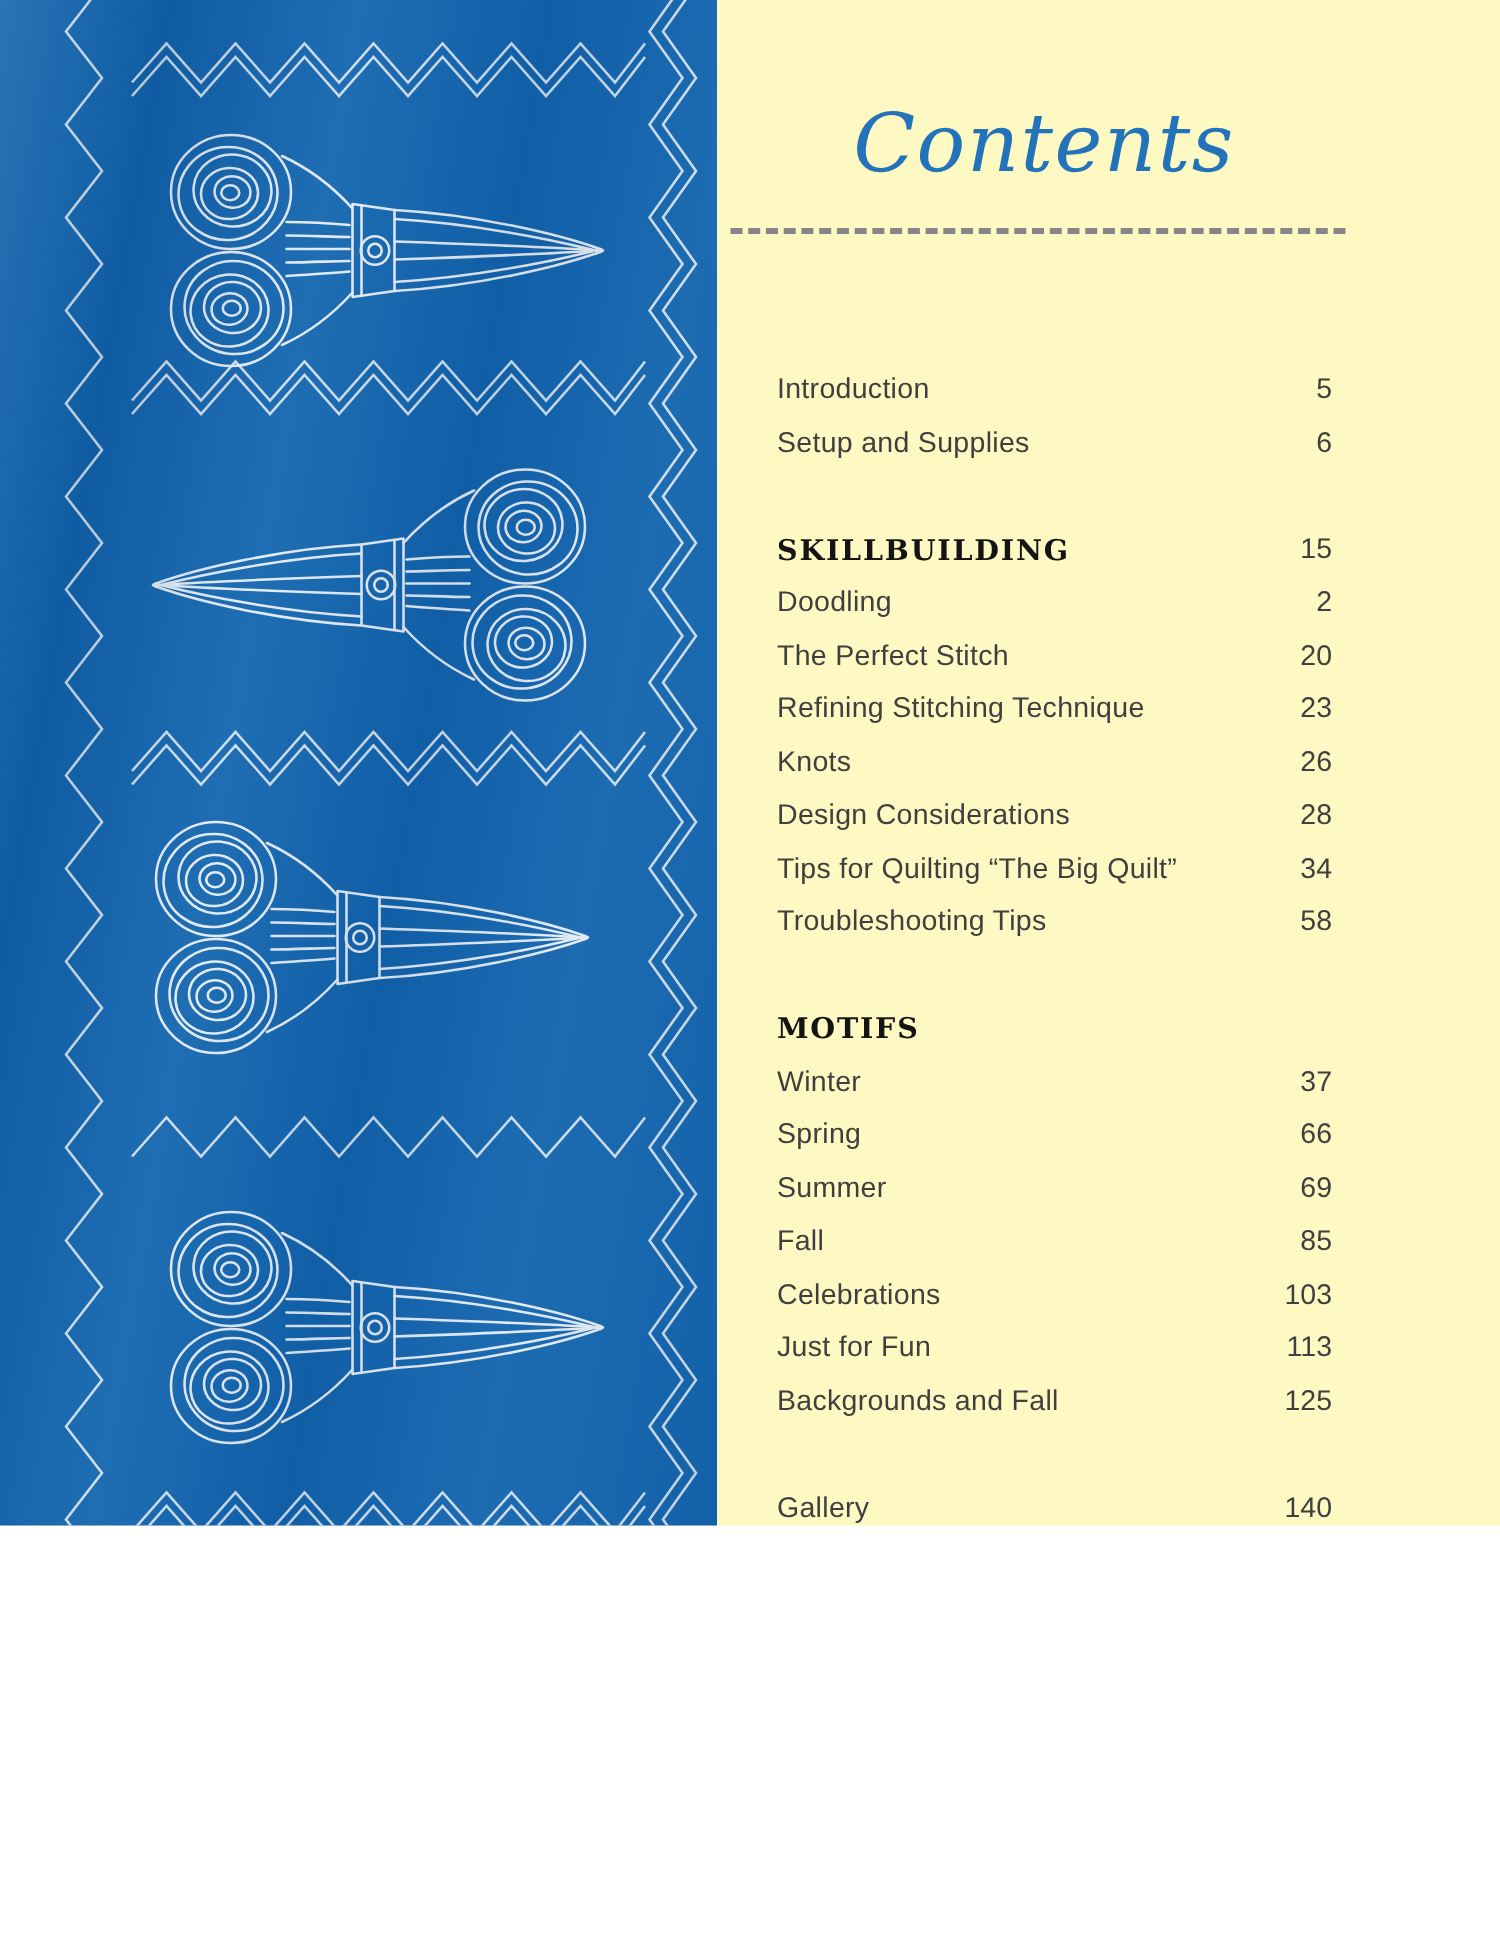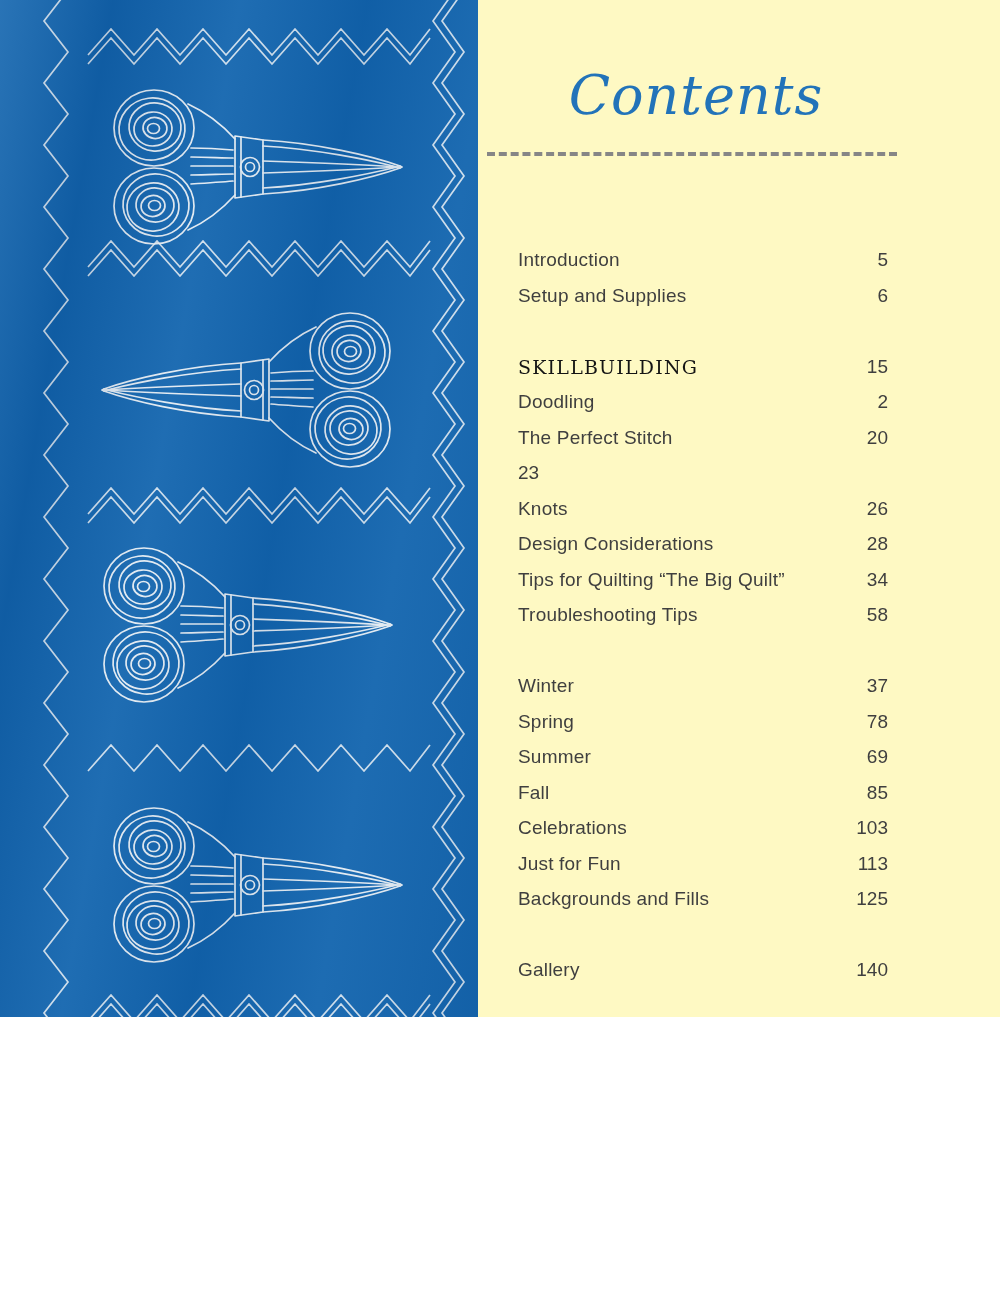--- a/index.html
+++ b/index.html
@@ -42,21 +42,21 @@
   }
   .divider{
     position:absolute;left:487px;top:152px;width:410px;height:0;
     border-top:4px dashed #868686;
   }
   .toc{position:absolute;left:518px;top:249px;width:370px;}
   .toc-row{display:flex;justify-content:space-between;align-items:flex-start;height:35.5px;}
   .toc-label{font-size:19px;color:#3f3f3f;letter-spacing:.2px;}
   .toc-page{font-size:19px;color:#3f3f3f;}
   .toc-heading .toc-label{
-    font-family:"DejaVu Serif",serif;font-weight:normal;
+    font-family:"DejaVu Serif",serif;font-weight:bold;
     font-size:19px;color:#141414;letter-spacing:1.2px;
   }
   .toc-spacer{height:35.5px;}
 </style>
 </head>
 <body>
 
 <div class="page">
 
   <div class="quilt-panel">
@@ -145,65 +145,70 @@
       </div>
       <div class="toc-row">
         <span class="toc-label">Doodling</span>
         <span class="toc-page">2</span>
       </div>
       <div class="toc-row">
         <span class="toc-label">The Perfect Stitch</span>
         <span class="toc-page">20</span>
       </div>
       <div class="toc-row">
+        <span class="toc-label">Refining Stitching Technique</span>
         <span class="toc-page">23</span>
       </div>
       <div class="toc-row">
         <span class="toc-label">Knots</span>
         <span class="toc-page">26</span>
       </div>
       <div class="toc-row">
         <span class="toc-label">Design Considerations</span>
         <span class="toc-page">28</span>
       </div>
       <div class="toc-row">
         <span class="toc-label">Tips for Quilting “The Big Quilt”</span>
         <span class="toc-page">34</span>
       </div>
       <div class="toc-row">
         <span class="toc-label">Troubleshooting Tips</span>
         <span class="toc-page">58</span>
       </div>
       <div class="toc-spacer"></div>
+      <div class="toc-row toc-heading">
+        <span class="toc-label">MOTIFS</span>
+        <span class="toc-page"></span>
+      </div>
       <div class="toc-row">
         <span class="toc-label">Winter</span>
         <span class="toc-page">37</span>
       </div>
       <div class="toc-row">
         <span class="toc-label">Spring</span>
-        <span class="toc-page">78</span>
+        <span class="toc-page">66</span>
       </div>
       <div class="toc-row">
         <span class="toc-label">Summer</span>
         <span class="toc-page">69</span>
       </div>
       <div class="toc-row">
         <span class="toc-label">Fall</span>
         <span class="toc-page">85</span>
       </div>
       <div class="toc-row">
         <span class="toc-label">Celebrations</span>
         <span class="toc-page">103</span>
       </div>
       <div class="toc-row">
         <span class="toc-label">Just for Fun</span>
         <span class="toc-page">113</span>
       </div>
       <div class="toc-row">
-        <span class="toc-label">Backgrounds and Fills</span>
+        <span class="toc-label">Backgrounds and Fall</span>
         <span class="toc-page">125</span>
       </div>
       <div class="toc-spacer"></div>
       <div class="toc-row">
         <span class="toc-label">Gallery</span>
         <span class="toc-page">140</span>
       </div>
     </div>
 
 </div>

